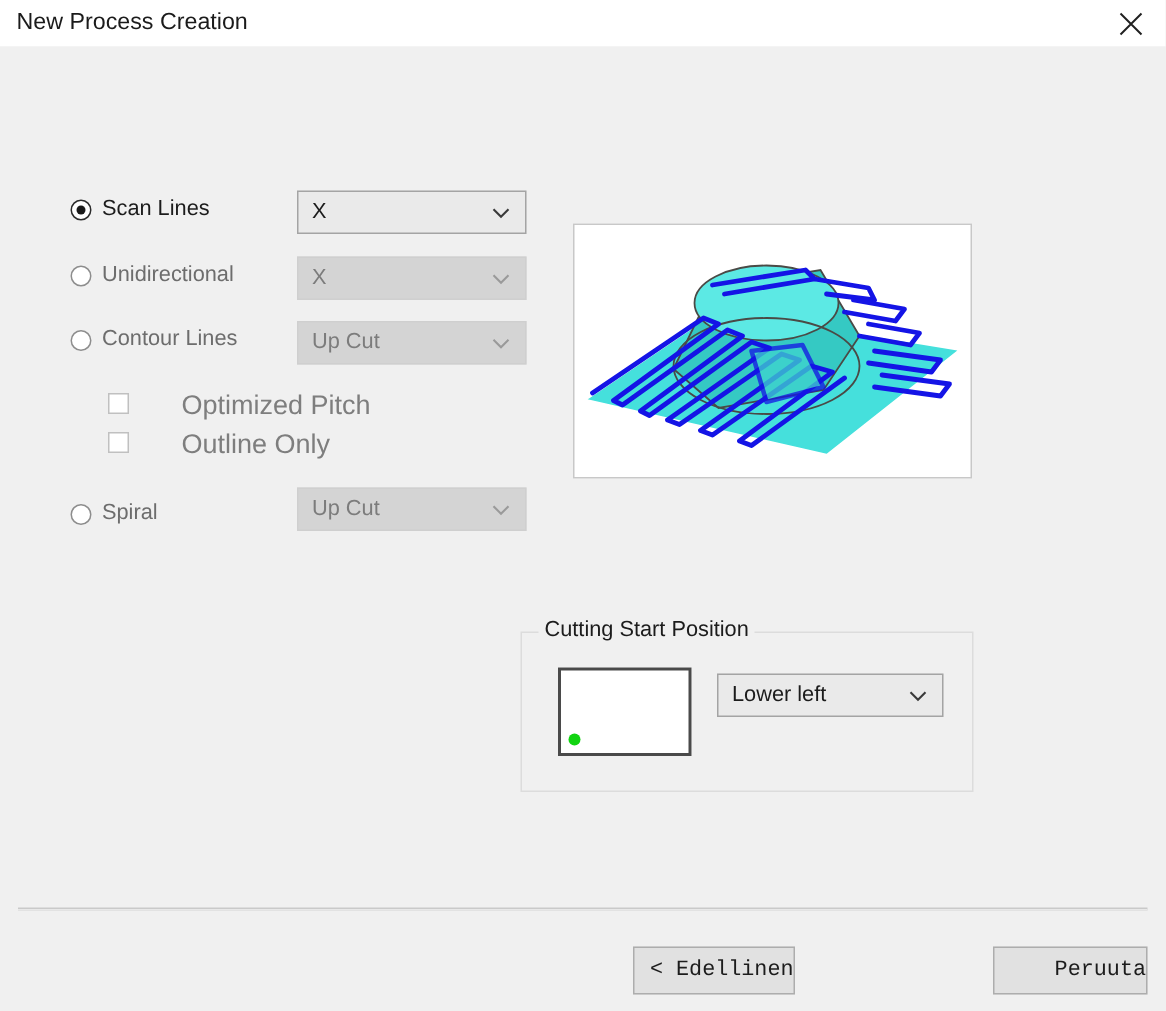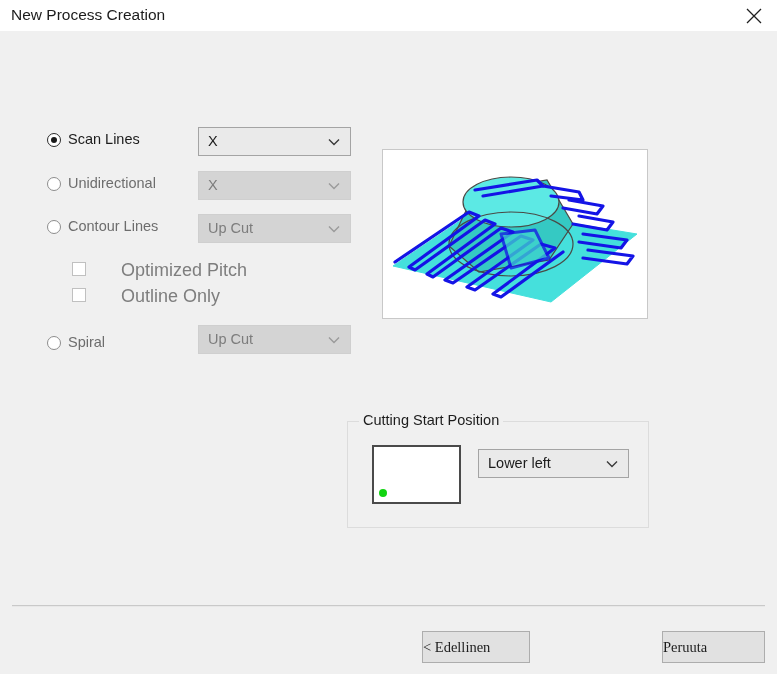--- a/index.html
+++ b/index.html
@@ -214,25 +214,25 @@
     height: 1px;
     background: #c9c9c9;
     border-bottom: 1px solid #e8e8e8;
   }
   .btn {
     position: absolute;
     height: 32px;
     box-sizing: border-box;
     background: #e1e1e1;
     border: 1px solid #adadad;
-    font-family: Liberation Serif, serif;
+    font-family: Liberation Mono, monospace;
     font-size: 14.5px;
     color: #1c1c1c;
     cursor: pointer;
-    text-align: left;
+    text-align: right;
     line-height: 30px;
     white-space: nowrap;
     padding: 0;
   }
   .btn.primary {
     background: #e8f2fc;
     border: 1px solid #0078d7;
   }
 </style>
 </head>

